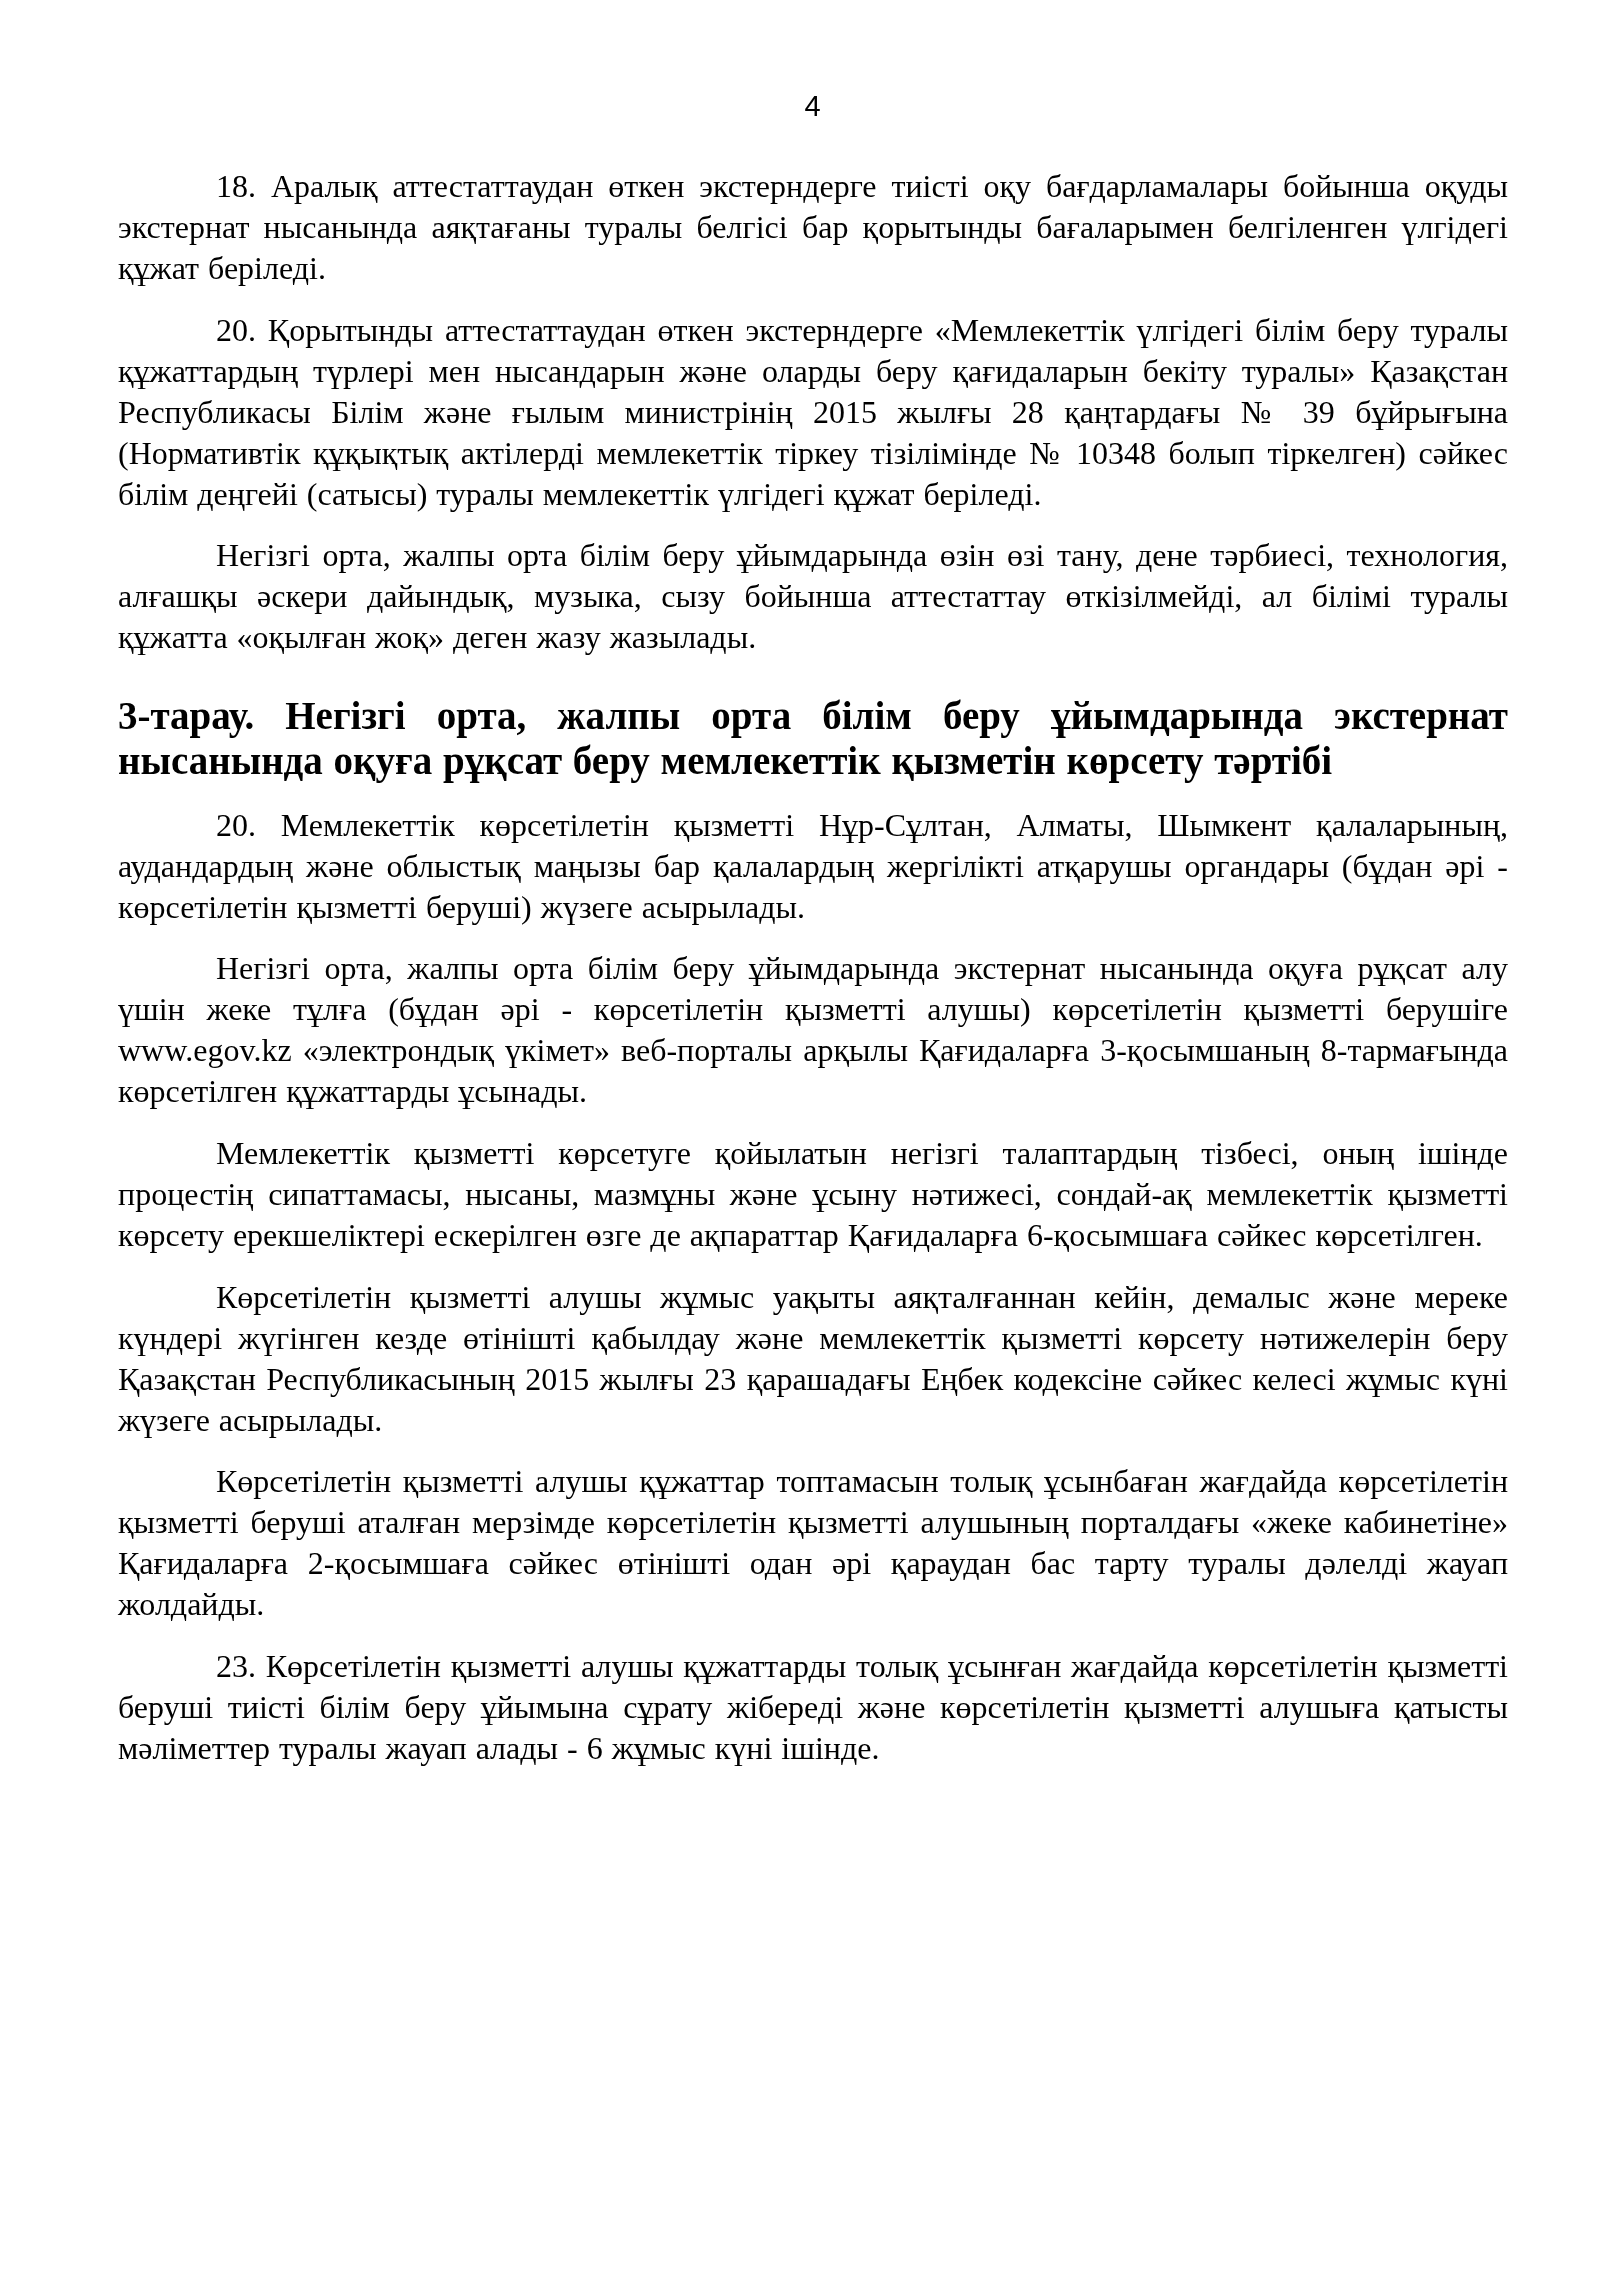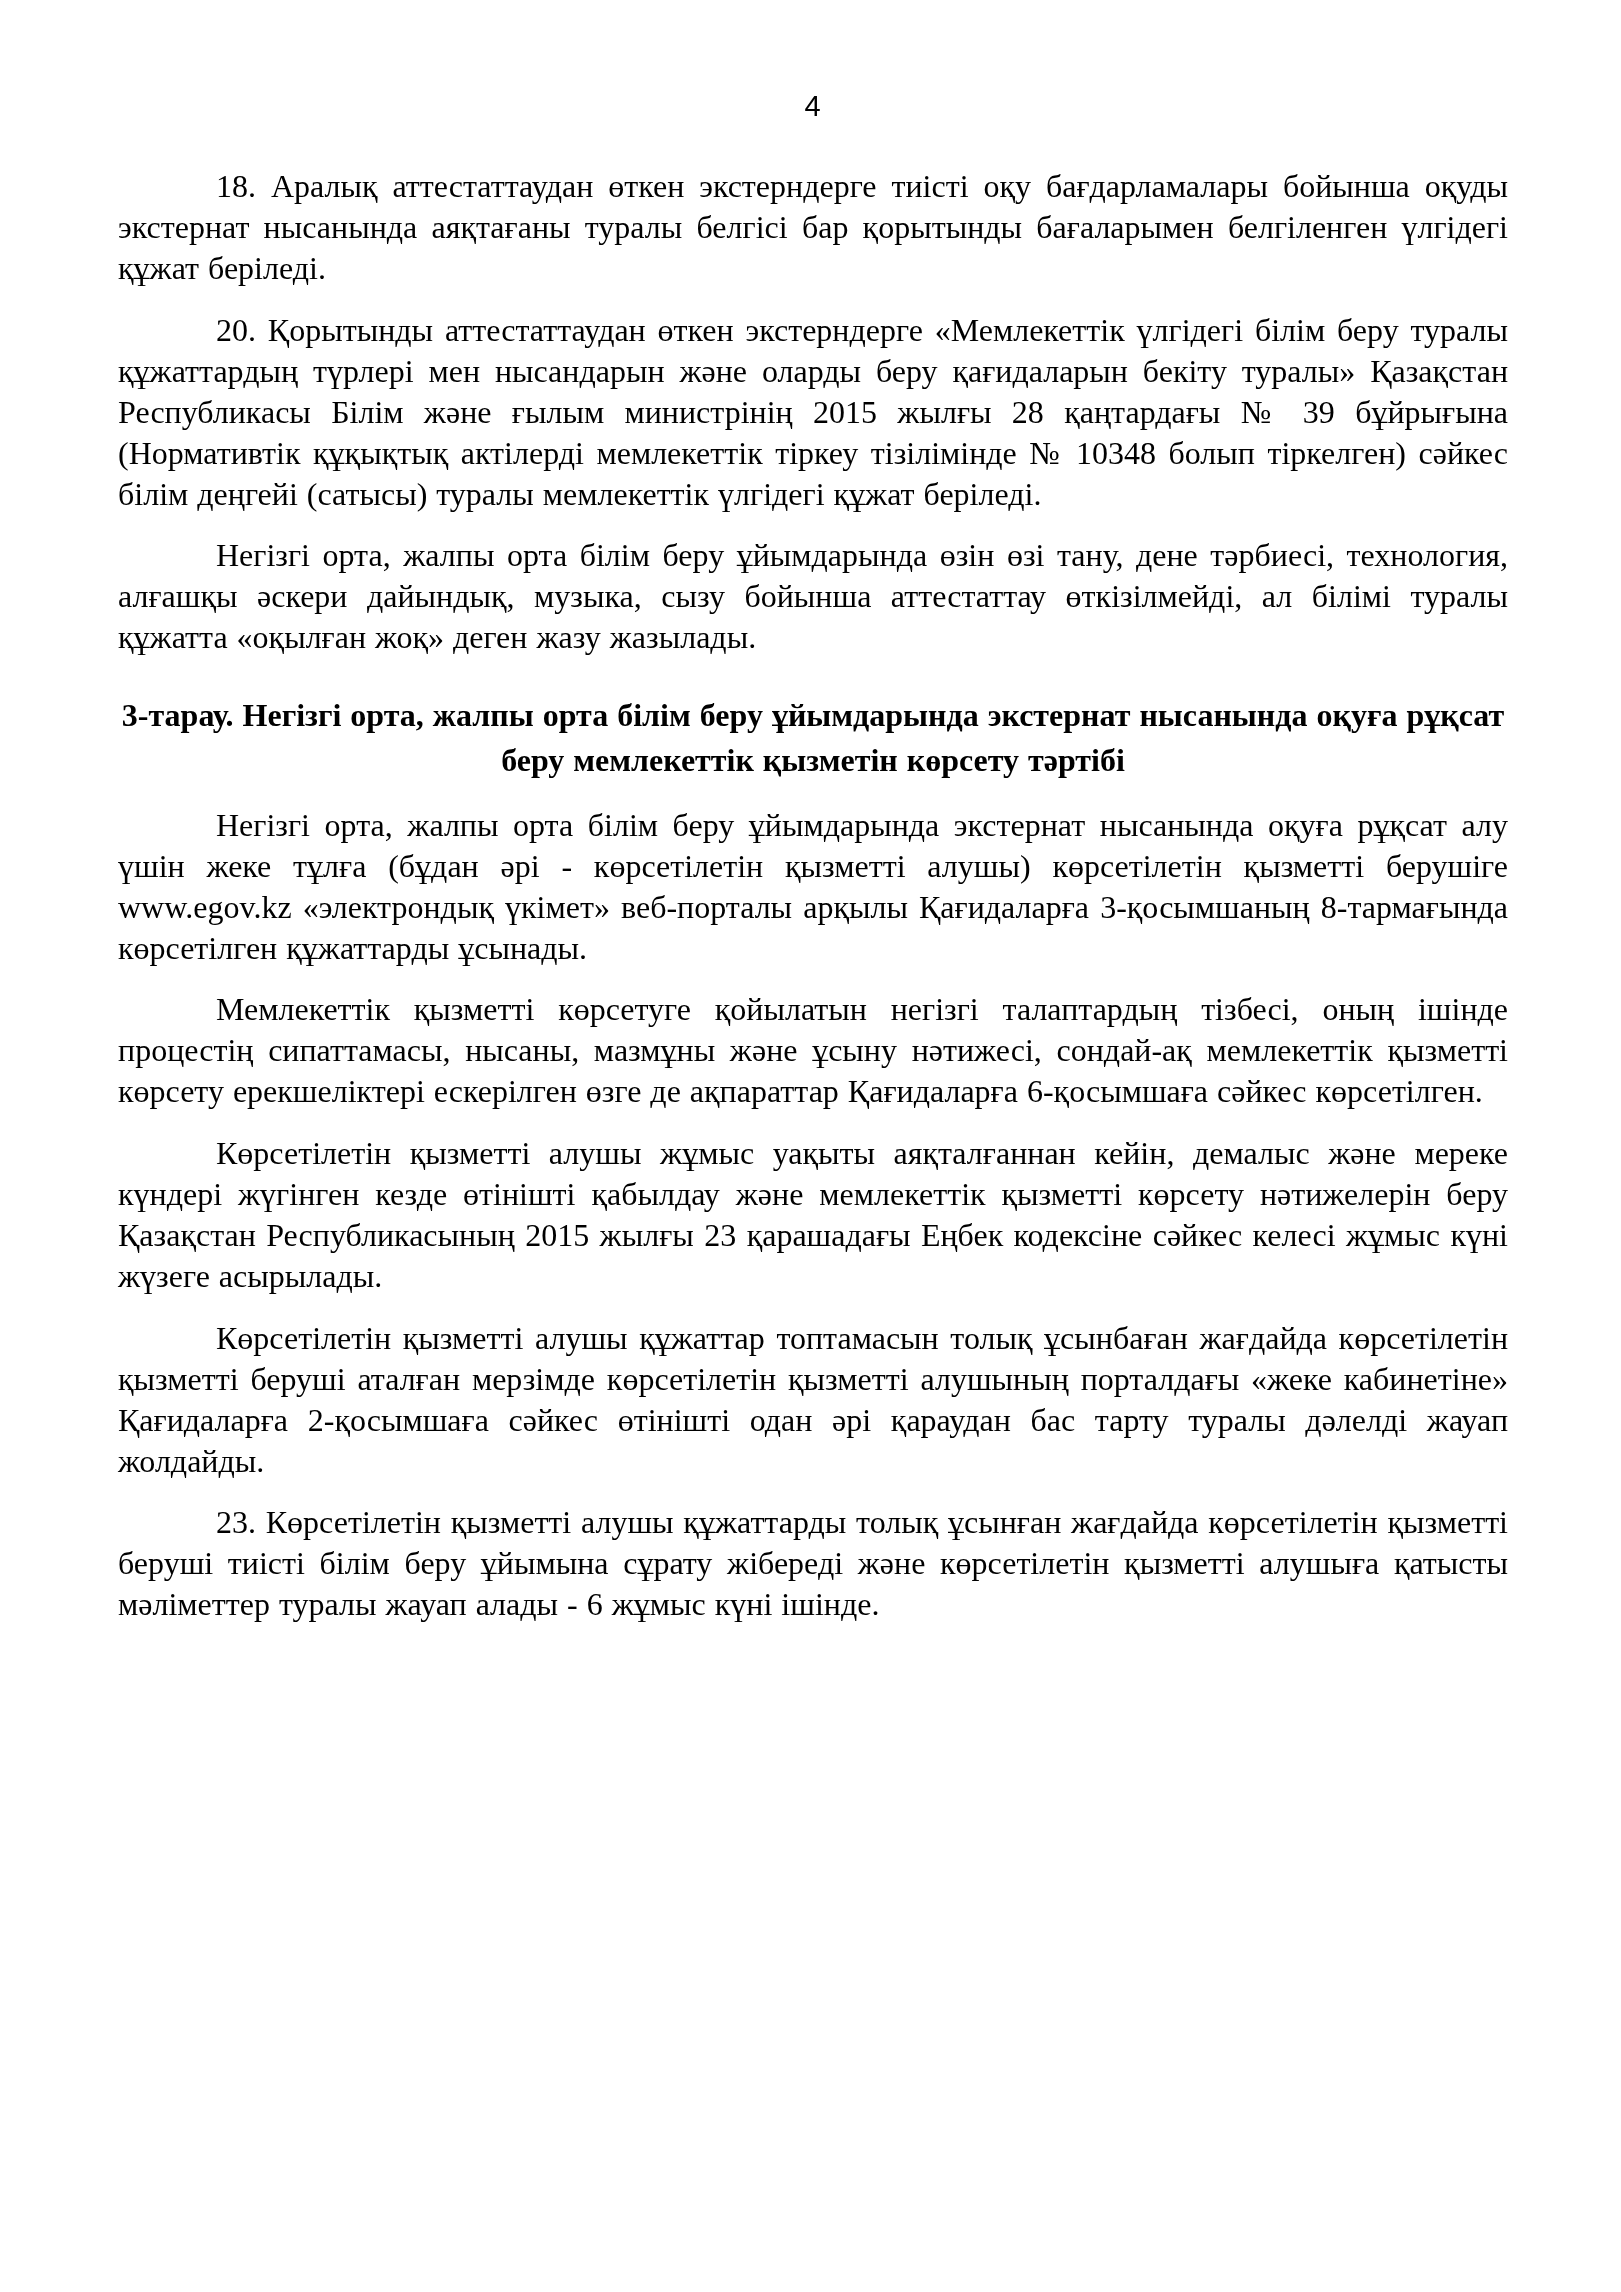--- a/index.html
+++ b/index.html
@@ -31,39 +31,39 @@
   }
   .para {
     font-size: 32px;
     line-height: 41px;
     text-align: justify;
     text-indent: 98px;
     margin: 0 0 20.6px 0;
     word-spacing: 1px;
   }
   .heading {
-    font-size: 32px;
+    font-size: 39px;
     line-height: 45px;
     font-weight: bold;
-    text-align: center;
     text-indent: 0;
     margin: 35px 0 21.6px 0;
   }
 </style>
 </head>
 <body>
 
 <div class="page">
   <div class="page-number">4</div>
 
   <div class="content">
     <p class="para">18. Аралық аттестаттаудан өткен экстерндерге тиісті оқу бағдарламалары бойынша оқуды экстернат нысанында аяқтағаны туралы белгісі бар қорытынды бағаларымен белгіленген үлгідегі құжат беріледі.</p>
     <p class="para">20. Қорытынды аттестаттаудан өткен экстерндерге «Мемлекеттік үлгідегі білім беру туралы құжаттардың түрлері мен нысандарын және оларды беру қағидаларын бекіту туралы» Қазақстан Республикасы Білім және ғылым министрінің 2015 жылғы 28 қаңтардағы № 39 бұйрығына (Нормативтік құқықтық актілерді мемлекеттік тіркеу тізілімінде № 10348 болып тіркелген) сәйкес білім деңгейі (сатысы) туралы мемлекеттік үлгідегі құжат беріледі.</p>
     <p class="para">Негізгі орта, жалпы орта білім беру ұйымдарында өзін өзі тану, дене тәрбиесі, технология, алғашқы әскери дайындық, музыка, сызу бойынша аттестаттау өткізілмейді, ал білімі туралы құжатта «оқылған жоқ» деген жазу жазылады.</p>
     <h2 class="para heading">3-тарау. Негізгі орта, жалпы орта білім беру ұйымдарында экстернат нысанында оқуға рұқсат беру мемлекеттік қызметін көрсету тәртібі</h2>
+    <p class="para">20. Мемлекеттік көрсетілетін қызметті Нұр-Сұлтан, Алматы, Шымкент қалаларының, аудандардың және облыстық маңызы бар қалалардың жергілікті атқарушы органдары (бұдан әрі - көрсетілетін қызметті беруші) жүзеге асырылады.</p>
     <p class="para">Негізгі орта, жалпы орта білім беру ұйымдарында экстернат нысанында оқуға рұқсат алу үшін жеке тұлға (бұдан әрі - көрсетілетін қызметті алушы) көрсетілетін қызметті берушіге www.egov.kz «электрондық үкімет» веб-порталы арқылы Қағидаларға 3-қосымшаның 8-тармағында көрсетілген құжаттарды ұсынады.</p>
     <p class="para">Мемлекеттік қызметті көрсетуге қойылатын негізгі талаптардың тізбесі, оның ішінде процестің сипаттамасы, нысаны, мазмұны және ұсыну нәтижесі, сондай-ақ мемлекеттік қызметті көрсету ерекшеліктері ескерілген өзге де ақпараттар Қағидаларға 6-қосымшаға сәйкес көрсетілген.</p>
     <p class="para">Көрсетілетін қызметті алушы жұмыс уақыты аяқталғаннан кейін, демалыс және мереке күндері жүгінген кезде өтінішті қабылдау және мемлекеттік қызметті көрсету нәтижелерін беру Қазақстан Республикасының 2015 жылғы 23 қарашадағы Еңбек кодексіне сәйкес келесі жұмыс күні жүзеге асырылады.</p>
     <p class="para">Көрсетілетін қызметті алушы құжаттар топтамасын толық ұсынбаған жағдайда көрсетілетін қызметті беруші аталған мерзімде көрсетілетін қызметті алушының порталдағы «жеке кабинетіне» Қағидаларға 2-қосымшаға сәйкес өтінішті одан әрі қараудан бас тарту туралы дәлелді жауап жолдайды.</p>
     <p class="para">23. Көрсетілетін қызметті алушы құжаттарды толық ұсынған жағдайда көрсетілетін қызметті беруші тиісті білім беру ұйымына сұрату жібереді және көрсетілетін қызметті алушыға қатысты мәліметтер туралы жауап алады - 6 жұмыс күні ішінде.</p>
   </div>
 </div>
 
 
 </body></html>

